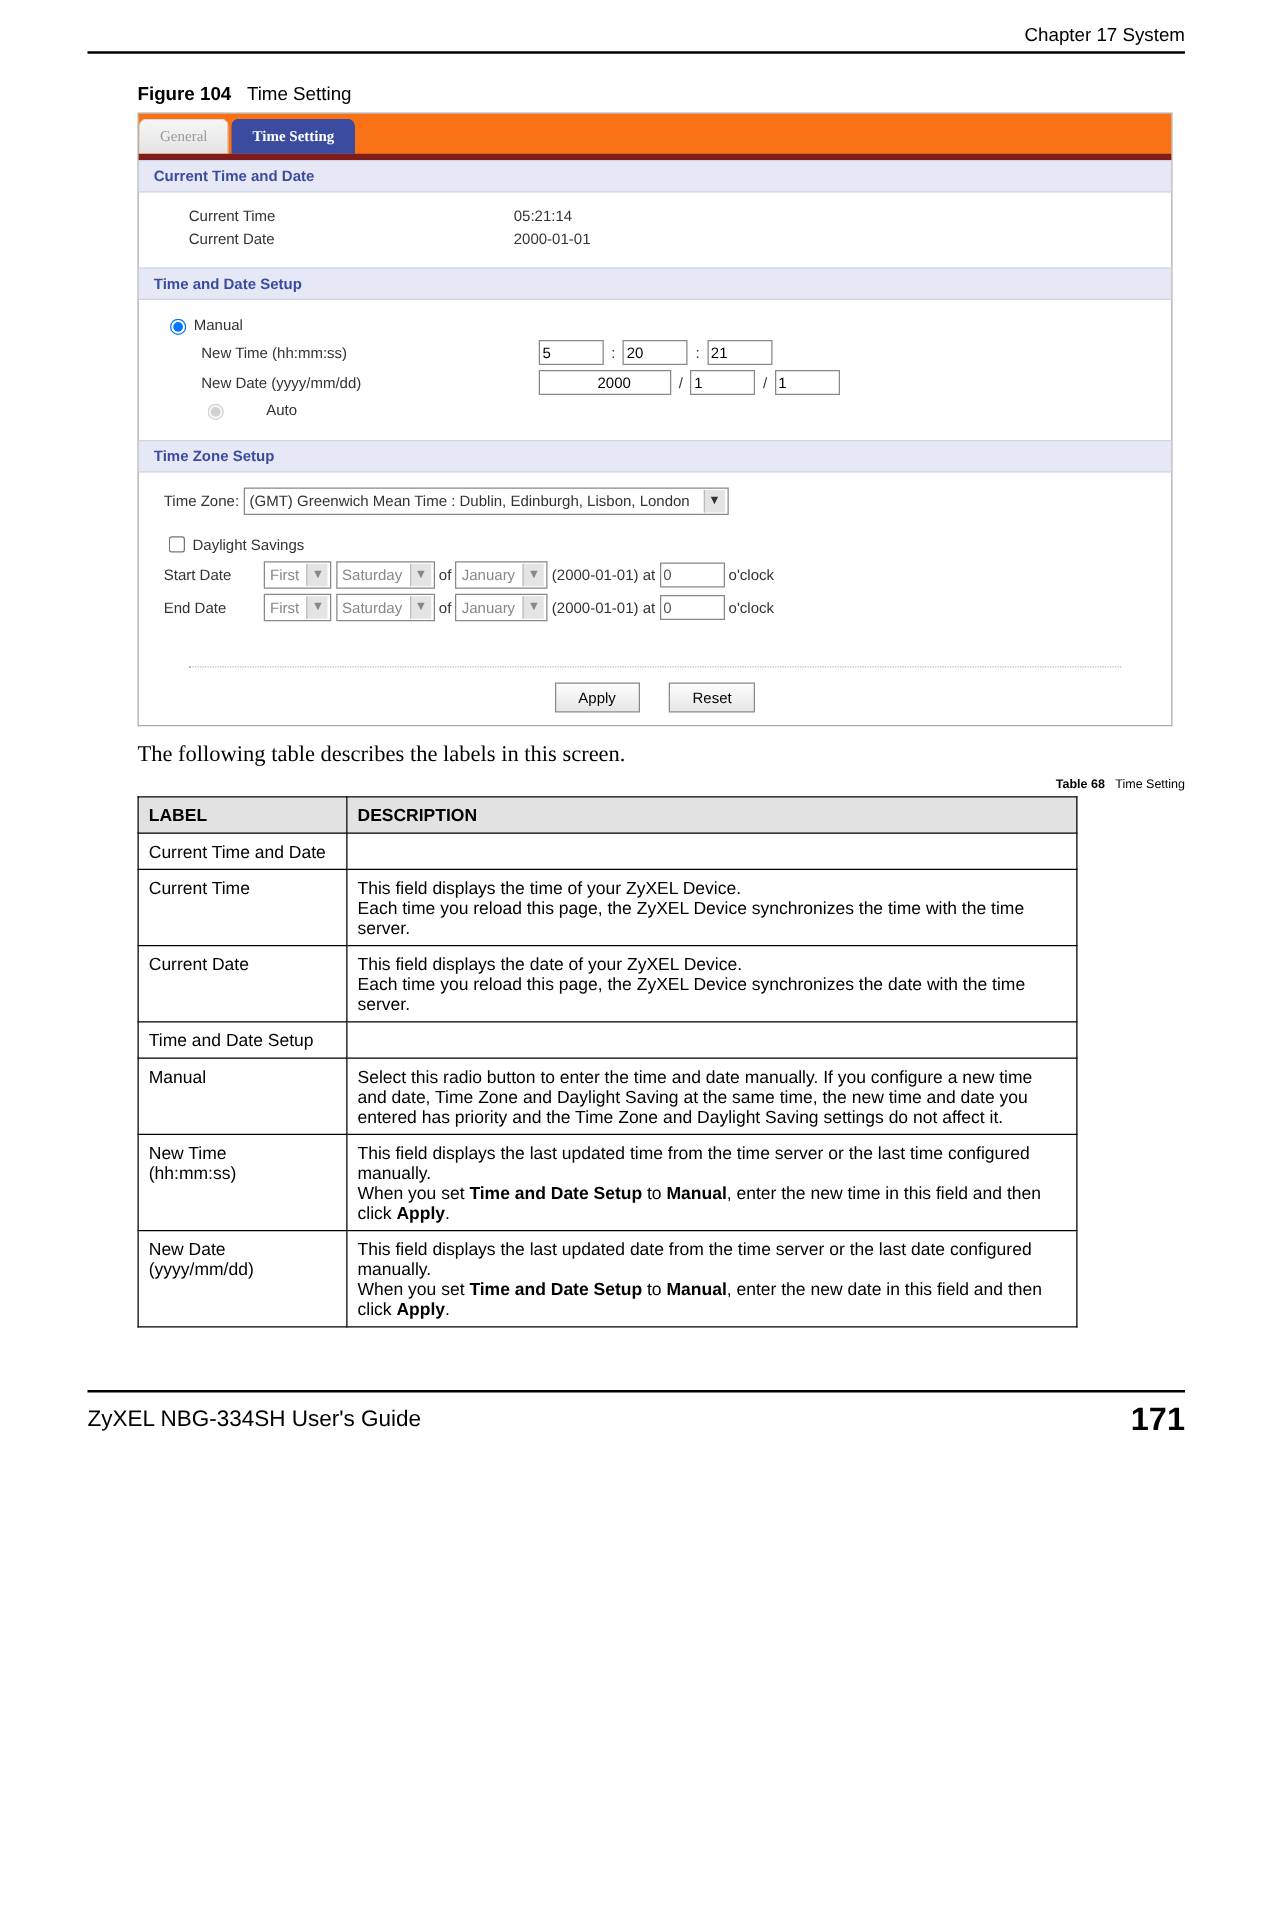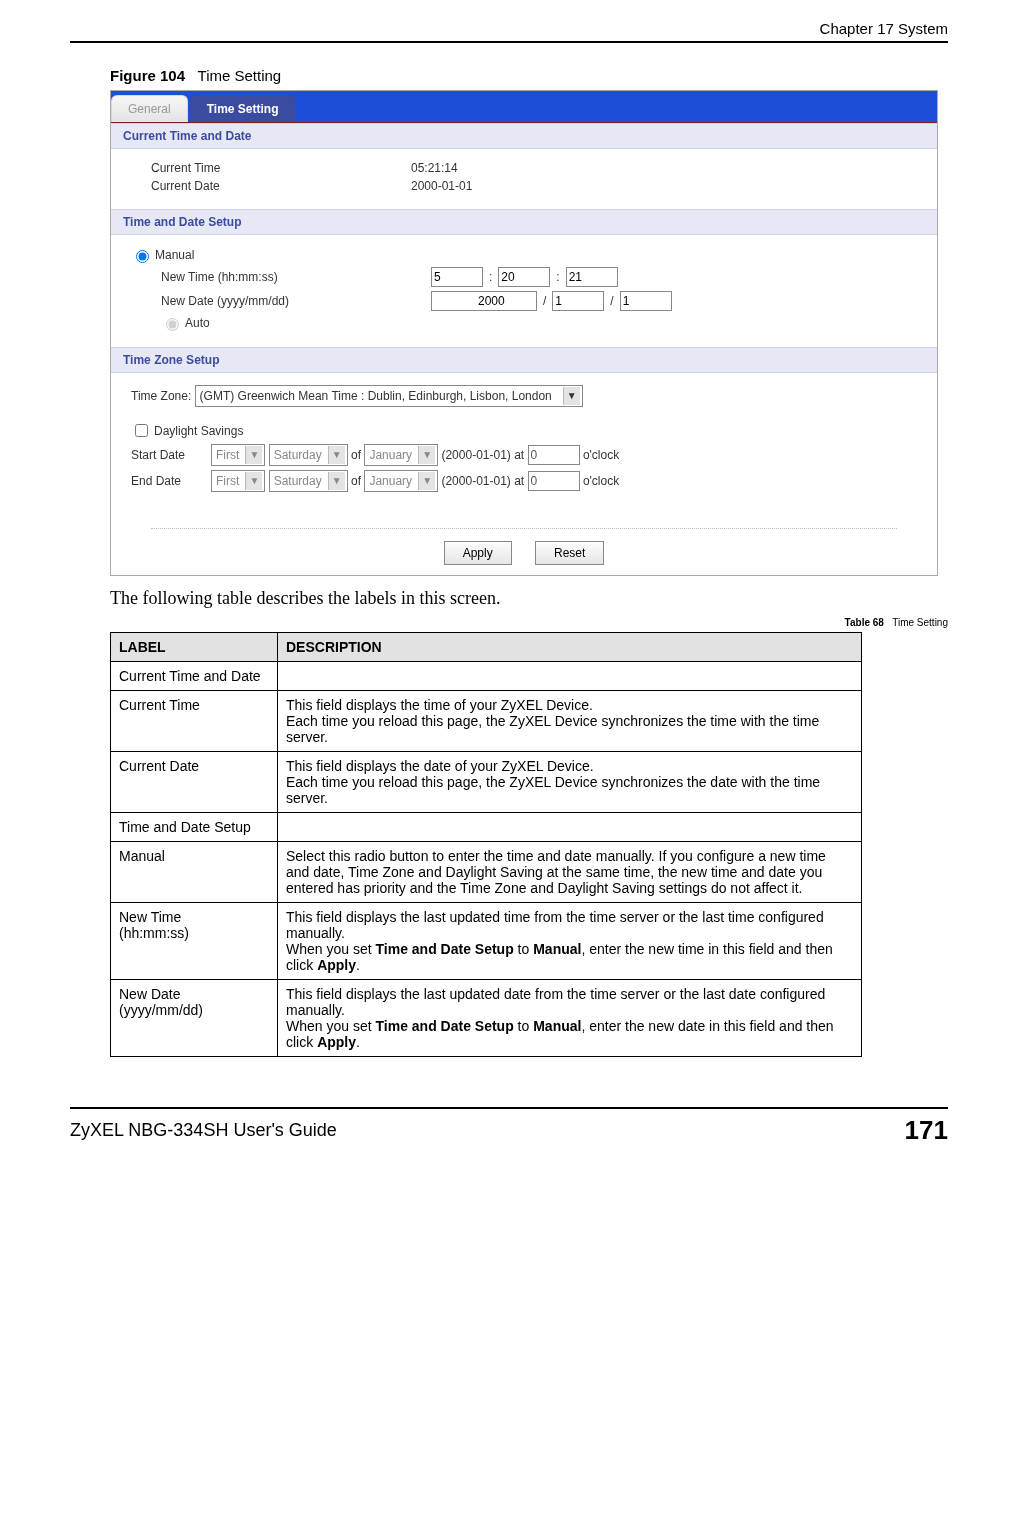--- a/index.html
+++ b/index.html
@@ -30,22 +30,23 @@
     border: 1px solid #aaa;
     margin-left: 40px;
     margin-right: 10px;
     padding: 0;
     font-family: Verdana, Arial, sans-serif;
     font-size: 12px;
     background: #fff;
   }
   .tabrow {
     display: flex;
-    background: #1d4ed8;
-    border-bottom: 1px solid #7f1d1d;
+    background: #f97316;
+    border-bottom: 5px solid #7f1d1d;
+    font-family: Liberation Serif, serif;
   }
   .tab {
     padding: 6px 16px 6px 16px;
     font-size: 12px;
     border-radius: 6px 6px 0 0;
     margin-right: 2px;
     margin-top: 4px;
   }
   .tab.inactive {
     background: linear-gradient(#f6f6f6,#e4e4e4);
@@ -217,21 +218,21 @@
     </div>
     <div class="rowline">
       <span class="lbl-indent">New Date (yyyy/mm/dd)</span>
       <span style="width:40px;"></span>
       <input class="sinput w60" value="2000" style="">
       <span class="sep">/</span>
       <input class="sinput" value="1" style="">
       <span class="sep">/</span>
       <input class="sinput" value="1" style="">
     </div>
-    <div class="rowline" style="margin-left:30px;">
+    <div class="rowline" style="margin-left:30px;gap:28px;">
       <input type="radio" class="radio" checked="" disabled="" style="">
       <span>Auto</span>
     </div>
   </div>
 
   <div class="section-header">Time Zone Setup</div>
   <div class="section-body" style="padding-left:20px;">
     <div class="rowline">
       <span>Time Zone:</span>&nbsp;
       <span class="selectlike" style="width:380px;">

